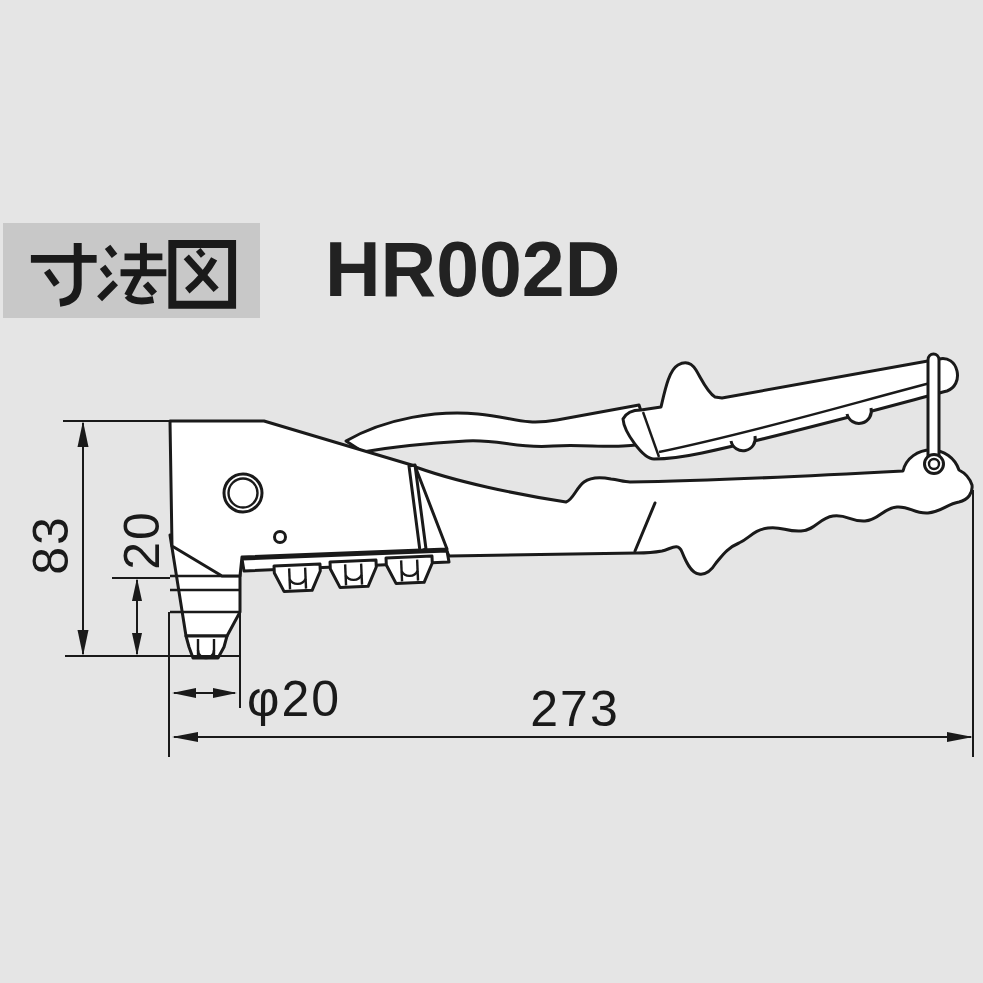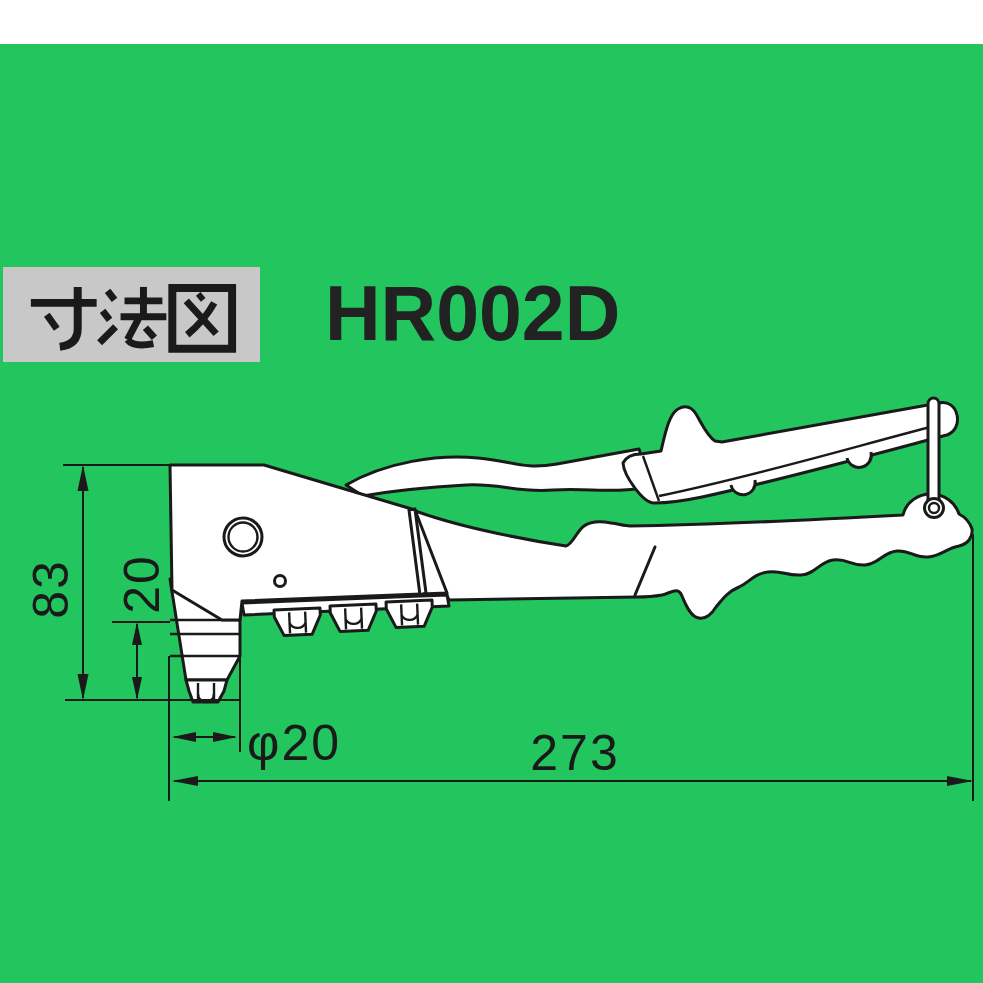--- a/index.html
+++ b/index.html
@@ -1,18 +1,18 @@
 <!DOCTYPE html>
 <html><head>
 <meta charset="utf-8">
 <style>
   html,body{margin:0;padding:0;background:#ffffff;}
   body{width:983px;height:983px;position:relative;overflow:hidden;
        font-family:"Liberation Sans", sans-serif;color:#1a1a1a;}
-  .stage{position:absolute;inset:0;background:#22c55e;margin-top:44px;}
+  .stage{position:absolute;inset:0;background:#e5e5e5;}
   .badge{position:absolute;left:3px;top:223px;width:257px;height:95px;
          background:#c8c8c8;}
   .badge svg{position:absolute;inset:0;}
   .model{position:absolute;left:325px;top:233px;width:320px;height:72px;
          font-size:77px;line-height:72px;font-weight:bold;color:#222222;
          letter-spacing:0px;white-space:nowrap;}
   .drawing{position:absolute;left:0;top:0;width:983px;height:983px;}
   .visually-hidden{position:absolute;width:1px;height:1px;overflow:hidden;
          clip:rect(0 0 0 0);white-space:nowrap;}
   

